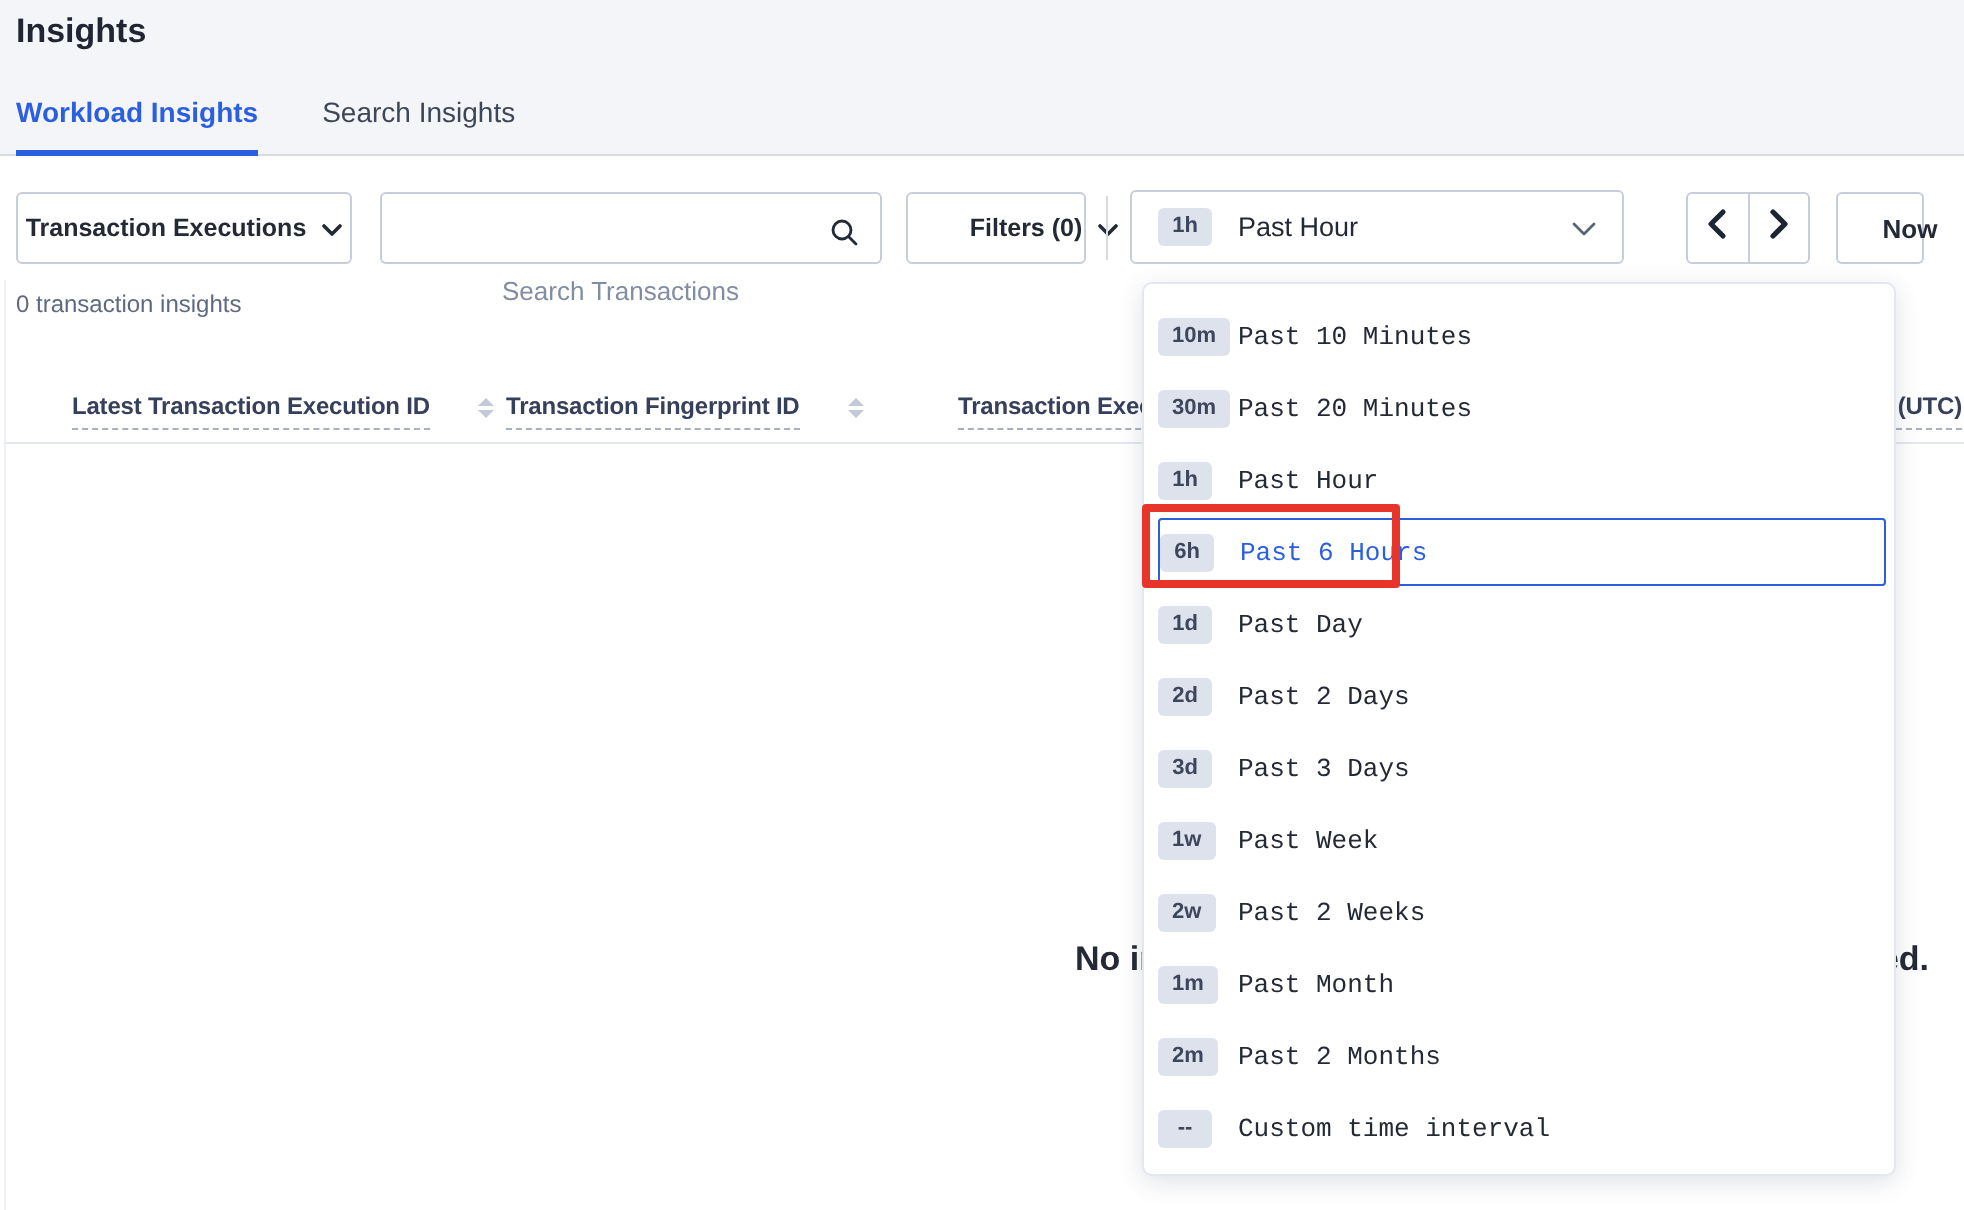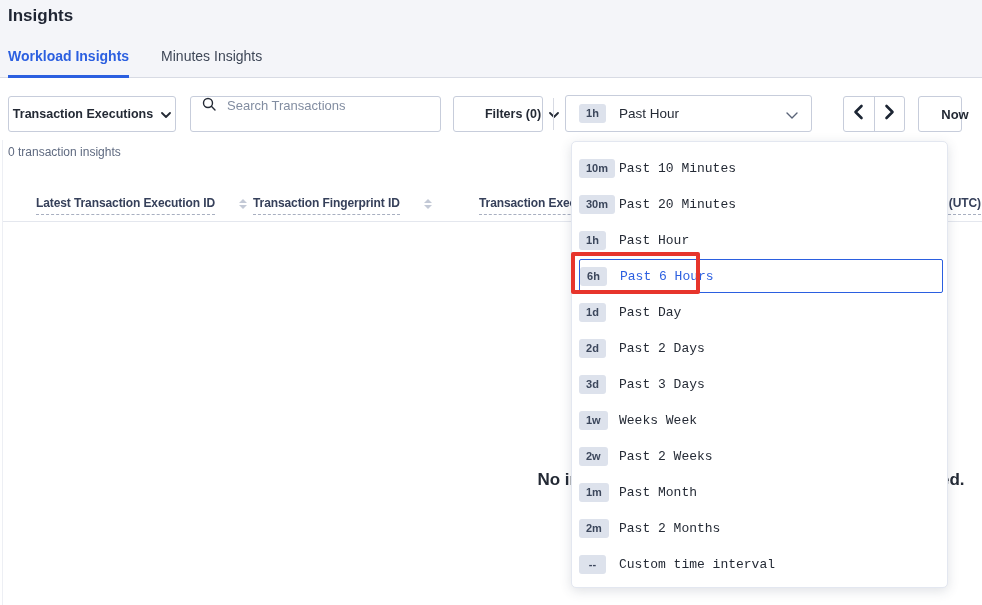--- a/index.html
+++ b/index.html
@@ -22,21 +22,21 @@
     border:1px solid #c7cddb;border-radius:3px;background:#fff;
     display:flex;align-items:center;justify-content:center;gap:8px;
     font-size:12.5px;font-weight:700;color:#242a35;cursor:pointer;white-space:nowrap;
   }
   #btn-type{left:8px;width:168px;}
   #btn-filters{left:453px;width:90px;padding-left:48px;}
   #btn-now{left:918px;width:44px;font-size:13px;padding-left:30px;}
   .search-box{
     position:absolute;top:96px;left:190px;width:251px;height:36px;box-sizing:border-box;
     border:1px solid #c7cddb;border-radius:3px;background:#fff;
-    display:flex;align-items:flex-start;padding:0 11px;gap:9px;
+    display:flex;align-items:flex-end;padding:12px 11px;gap:9px;flex-direction:column;
   }
   .search-box input{border:none;outline:none;flex:1;font-size:13px;font-family:inherit;color:#242a35;background:transparent;}
   .search-box input::placeholder{color:#828da1;}
   .vdivider{position:absolute;top:98px;left:553px;width:1px;height:32px;background:#d7dae3;}
   .time-picker{
     position:absolute;top:95px;left:565px;width:247px;height:37px;box-sizing:border-box;
     border:1px solid #c7cddb;border-radius:3px;background:#fff;cursor:pointer;
     display:flex;align-items:center;padding:0 13px;gap:13px;
   }
   .badge{
@@ -90,21 +90,21 @@
 </head>
 <body>
 
 <div class="band">
   <div class="page-title">Insights</div>
   <div class="tabs">
     <div class="tab active">
       <span>Workload Insights</span>
     </div>
     <div class="tab">
-      <span>Minutes Insights</span>
+      <span>Search Insights</span>
     </div>
   </div>
 </div>
 
 <div class="btn" id="btn-type">
   <span>Transaction Executions</span>
   <span>
     <svg width="10" height="6" viewBox="0 0 10 6">
         <polyline points="1,1 5,5 9,1" fill="none" stroke="#242a35" stroke-width="1.8" stroke-linecap="round" stroke-linejoin="round"></polyline>
       </svg>
@@ -214,21 +214,21 @@
   <div class="menu-row" style="top:189px">
     <span class="badge">2d</span>
     <span class="mlabel">Past 2 Days</span>
   </div>
   <div class="menu-row" style="top:225px">
     <span class="badge">3d</span>
     <span class="mlabel">Past 3 Days</span>
   </div>
   <div class="menu-row" style="top:261px">
     <span class="badge">1w</span>
-    <span class="mlabel">Weeks Week</span>
+    <span class="mlabel">Past Week</span>
   </div>
   <div class="menu-row" style="top:297px">
     <span class="badge">2w</span>
     <span class="mlabel">Past 2 Weeks</span>
   </div>
   <div class="menu-row" style="top:333px">
     <span class="badge">1m</span>
     <span class="mlabel">Past Month</span>
   </div>
   <div class="menu-row" style="top:369px">

